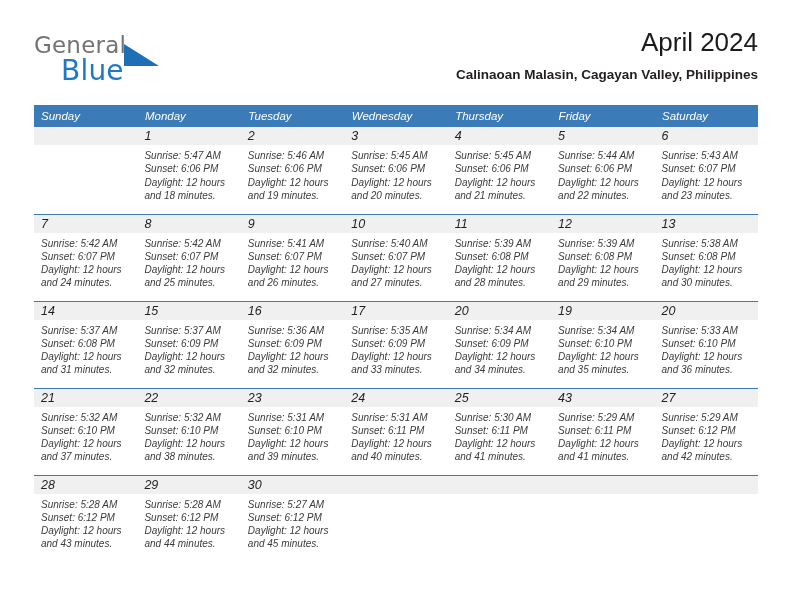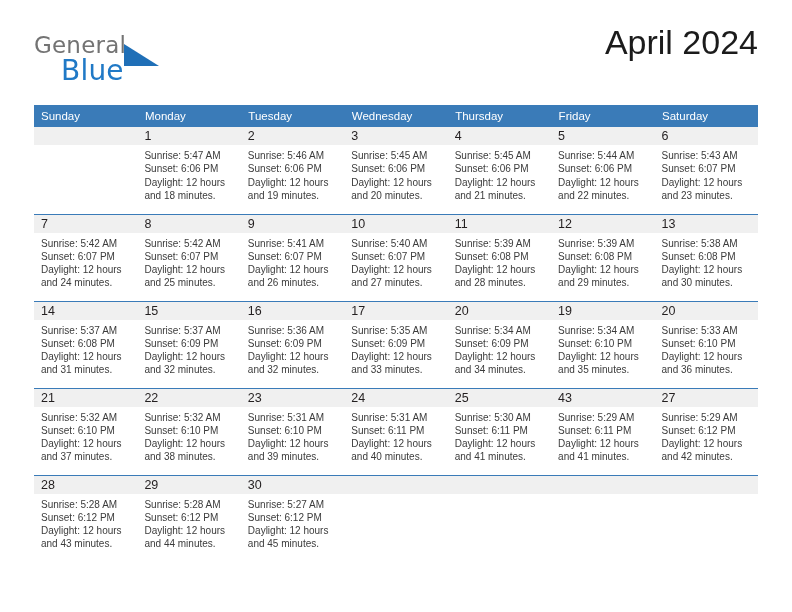--- a/index.html
+++ b/index.html
@@ -66,21 +66,21 @@
     border-top: 22px solid transparent;
   }
 
   .title-block {
     position: absolute;
     right: 0;
     top: 0;
     text-align: right;
   }
   .month-title {
-    font-size: 34px;
+    font-size: 26px;
     font-weight: 400;
     color: #1b1b1b;
     line-height: 32px;
     font-family: "Liberation Sans", sans-serif;
     white-space: nowrap;
   }
   .location {
     font-size: 13.5px;
     font-weight: 700;
     color: #231f20;
@@ -88,20 +88,21 @@
     margin-top: 7px;
     white-space: nowrap;
   }
 
   
   .calendar {
     position: absolute;
     left: 34px;
     top: 105px;
     width: 724px;
+    font-style: italic;
   }
   table.cal {
     border-collapse: collapse;
     table-layout: fixed;
     width: 724px;
   }
   table.cal col { width: 103.43px; }
 
   thead th {
     background: #3a7bb8;
@@ -152,20 +153,21 @@
   <div class="top-bar">
 
     <div class="logo">
       <span class="logo-general">General</span>
       <span class="logo-tri"></span>
       <span class="logo-blue">Blue</span>
     </div>
 
     <div class="title-block">
       <div class="month-title">April 2024</div>
+      <div class="location">Calinaoan Malasin, Cagayan Valley, Philippines</div>
     </div>
 
   </div>
 
   <div class="calendar">
     <table class="cal">
       <colgroup>
         <col>
           <col>
           <col>

